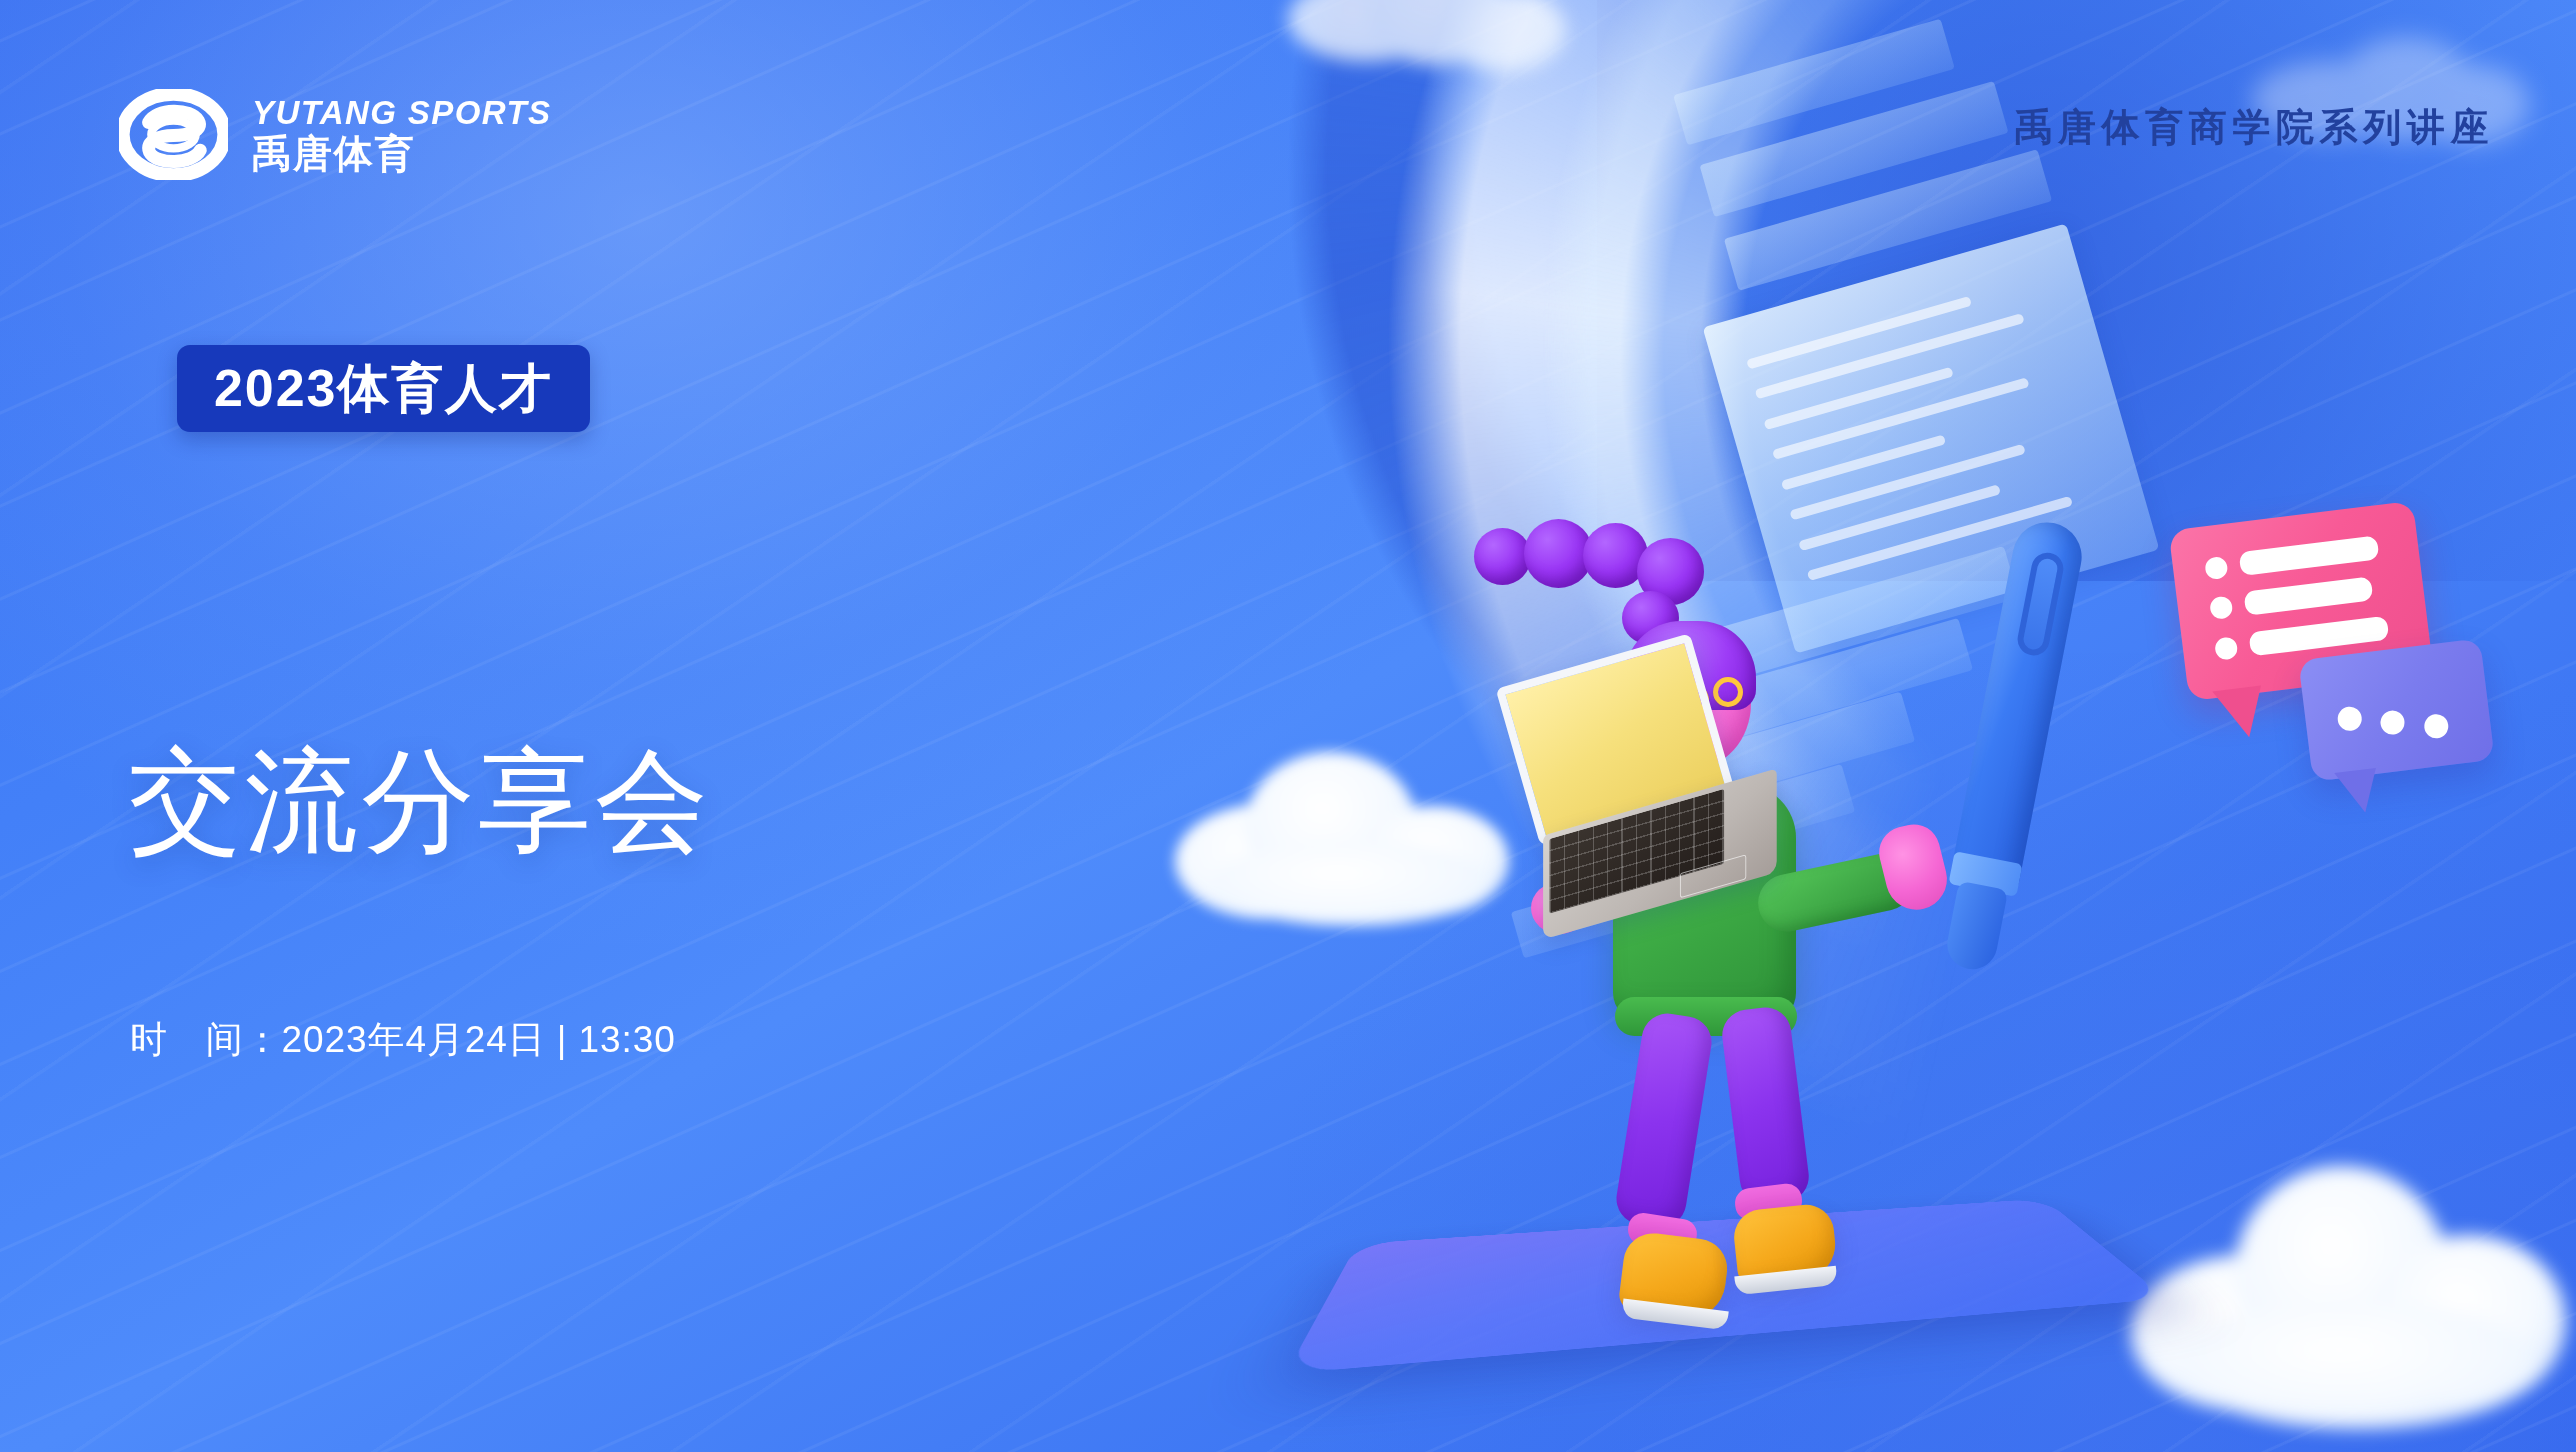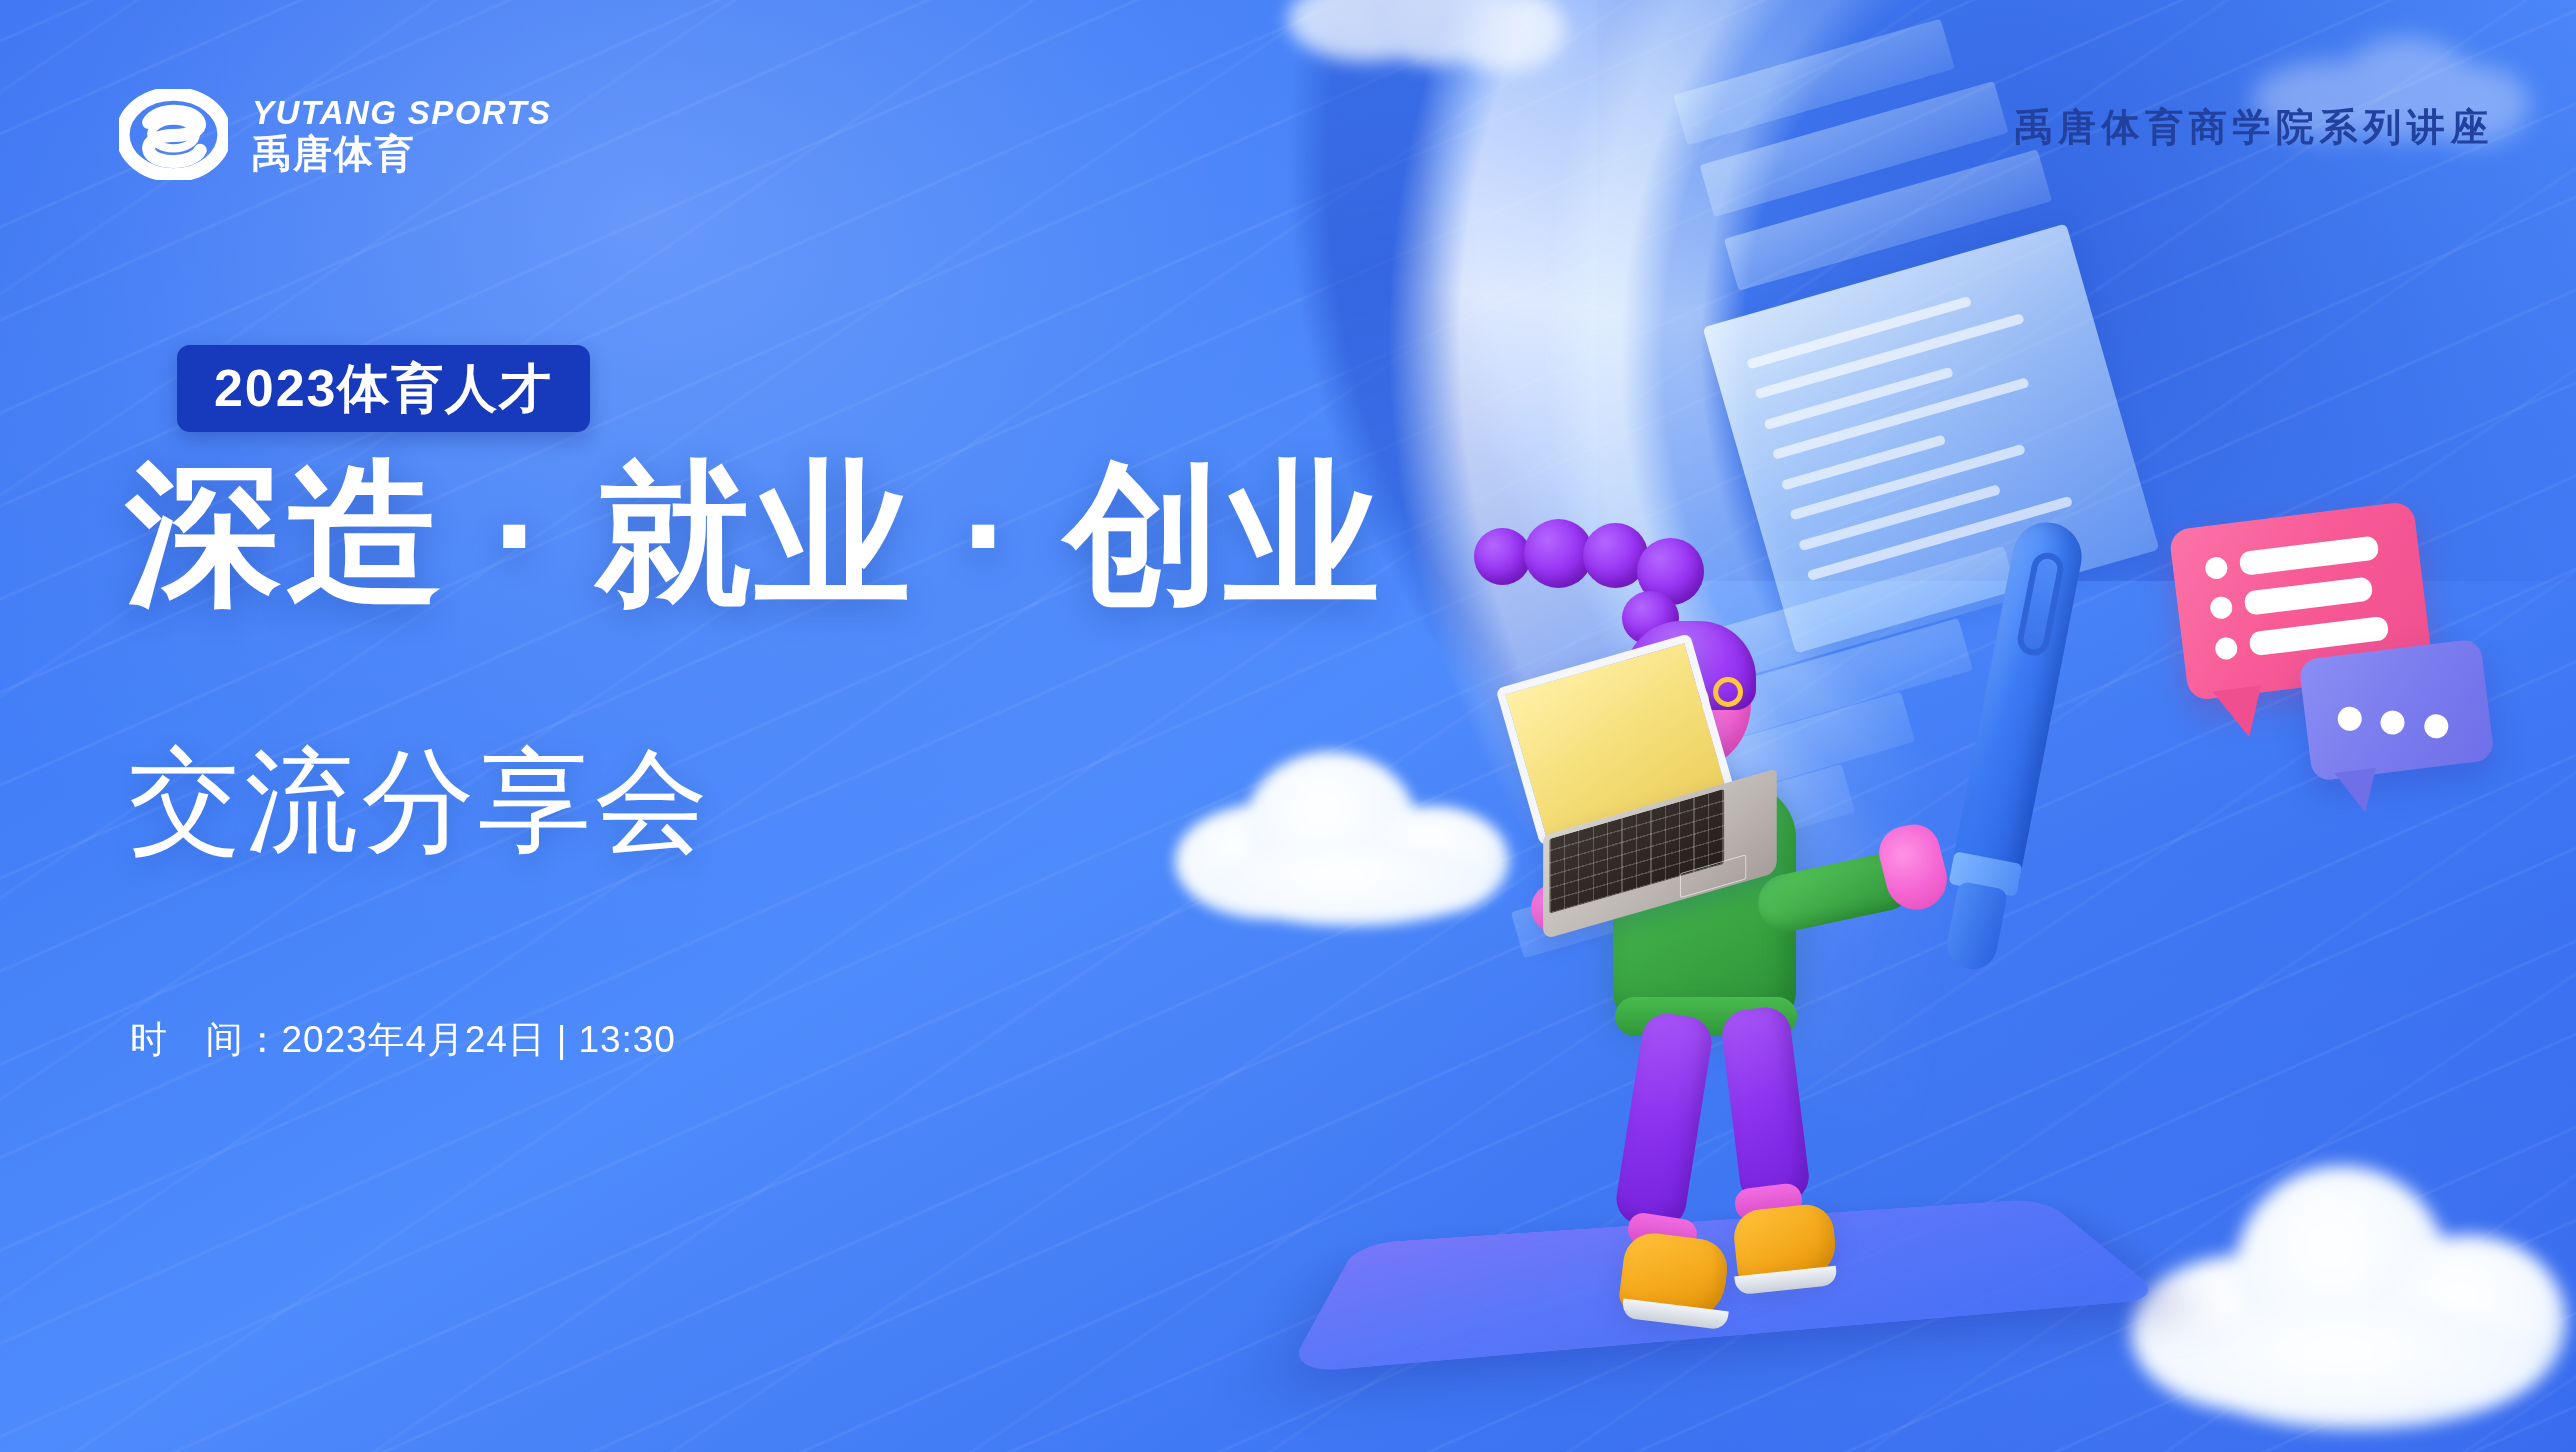--- a/index.html
+++ b/index.html
@@ -540,21 +540,20 @@
     </div>
     <div class="logo-words">
       <div class="logo-en">YUTANG SPORTS</div>
       <div class="logo-cn">禹唐体育</div>
     </div>
   </div>
 
   <div class="series-label">禹唐体育商学院系列讲座</div>
 
   <div class="badge">2023体育人才</div>
-  <div class="headline">深造 · 就业 · 创业</div>
   <div class="subhead">交流分享会</div>
 
   <div class="info">
     <div class="info-row">时　间：2023年4月24日 | 13:30</div>
   </div>
 
 </div>
 
 
 </body></html>

